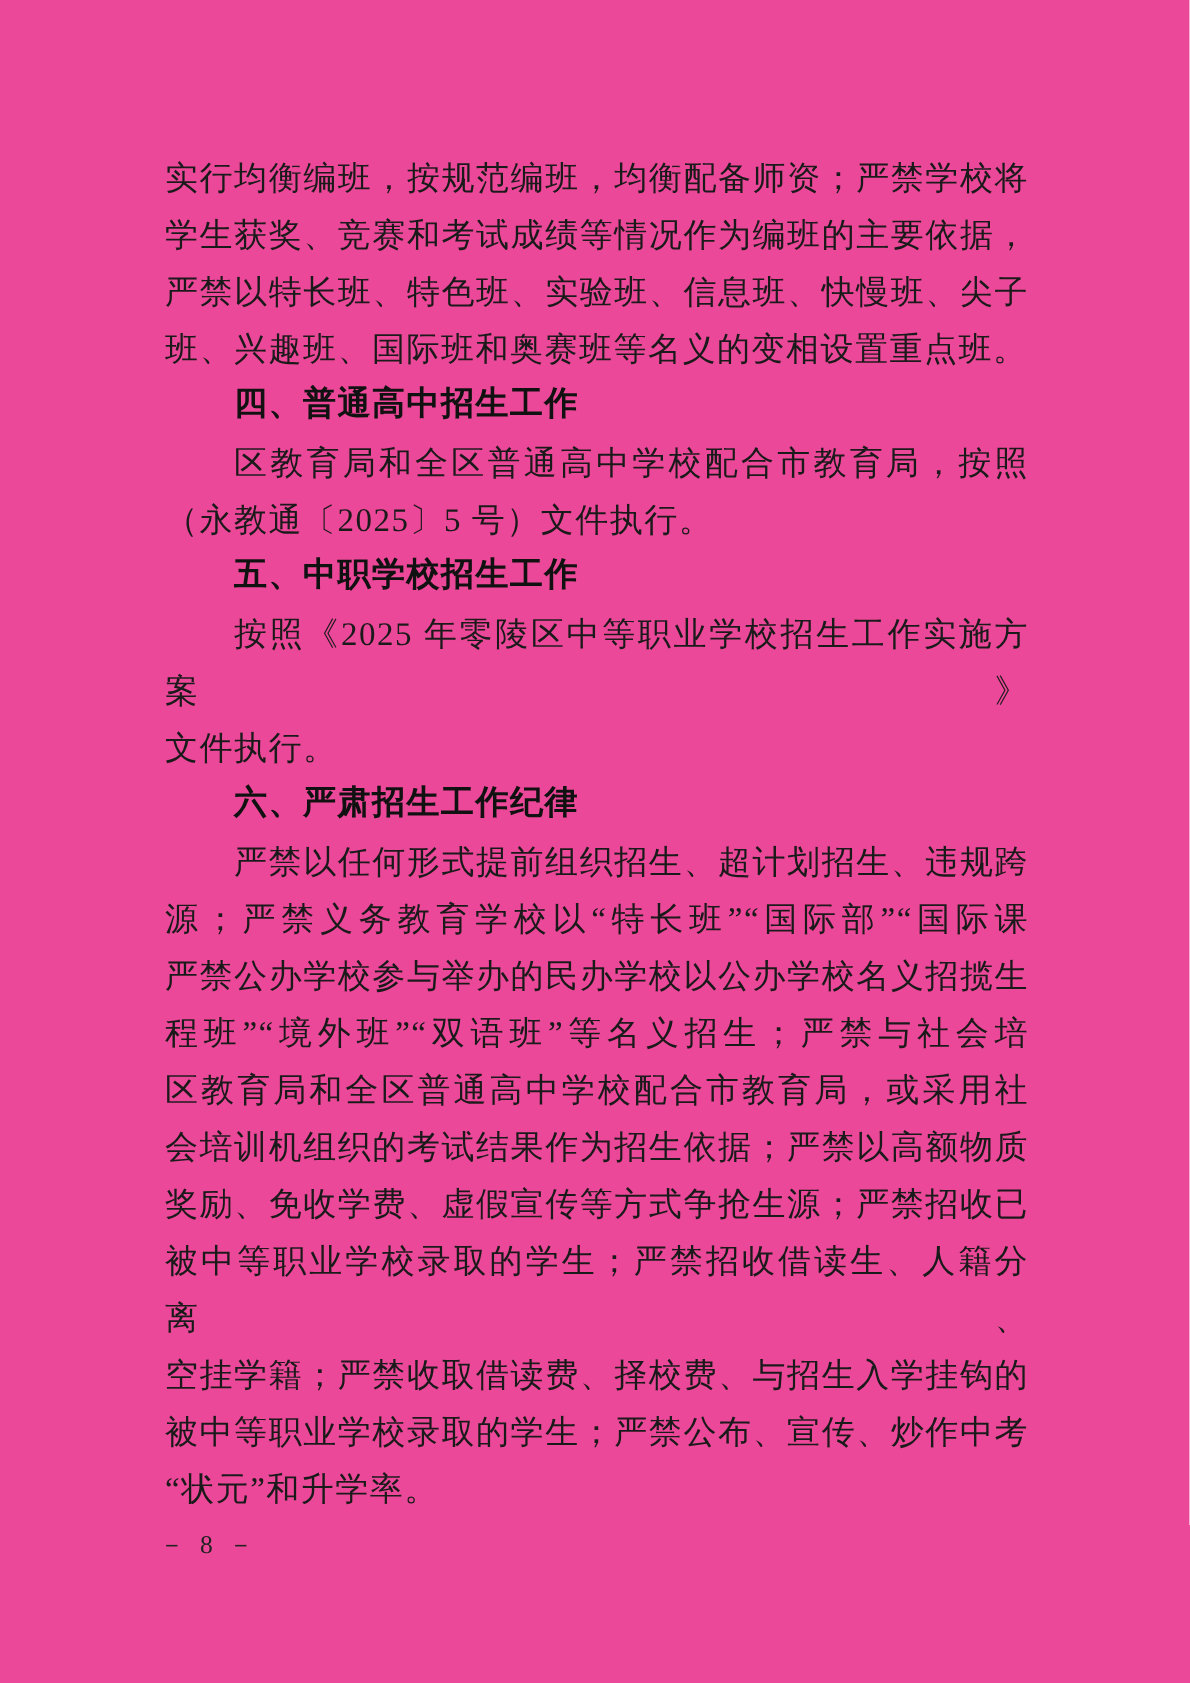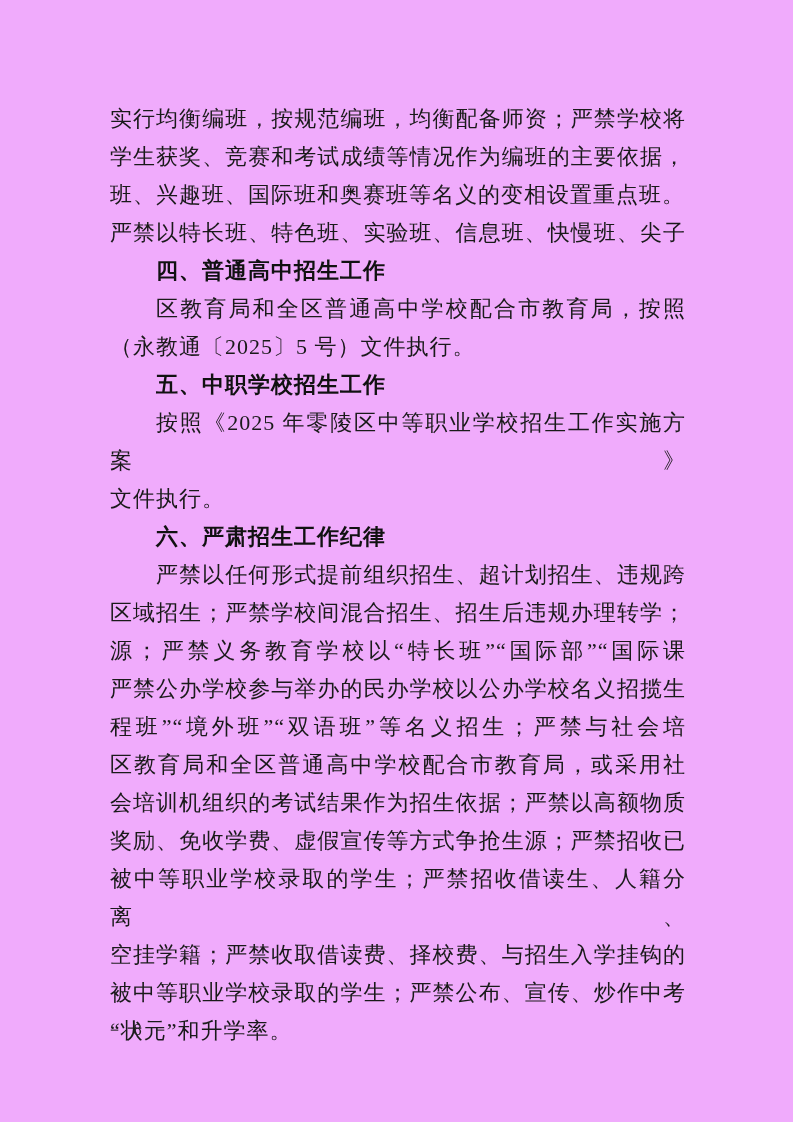--- a/index.html
+++ b/index.html
@@ -4,21 +4,21 @@
   <style>
     html, body {
       margin: 0;
       padding: 0;
       background: #ffffff;
     }
     .page {
       position: relative;
       width: 793px;
       height: 1122px;
-      background: #f0abfc;
+      background: #ec4899;
       overflow: hidden;
       font-family: "Liberation Serif", serif;
       color: #1a1a1a;
     }
     .content {
       position: absolute;
       left: 110px;
       top: 100px;
       width: 576px;
       font-size: 22px;
@@ -43,21 +43,21 @@
       font-family: Liberation Serif, serif;
     }
     .heading {
       margin: 0;
       padding: 0;
       font-size: 22px;
       line-height: 38px;
       font-weight: bold;
       letter-spacing: 1px;
       text-indent: 46px;
-      font-family: Liberation Serif, serif;
+      font-family: Liberation Mono, monospace;
       color: #111111;
     }
     .page-footer {
       position: absolute;
       left: 106px;
       top: 1018px;
       font-size: 17px;
       letter-spacing: 3px;
       color: #222222;
       font-family: "Liberation Serif", serif;
@@ -65,43 +65,42 @@
   </style>
 </head>
 <body>
 
 <div class="page">
   <div class="content">
 
     <div class="para">
       <span class="line fill">实行均衡编班，按规范编班，均衡配备师资；严禁学校将</span>
       <span class="line fill">学生获奖、竞赛和考试成绩等情况作为编班的主要依据，</span>
+      <span class="line fill">严禁以特长班、特色班、实验班、信息班、快慢班、尖子</span>
       <span class="line">班、兴趣班、国际班和奥赛班等名义的变相设置重点班。</span>
-      <span class="line fill">严禁以特长班、特色班、实验班、信息班、快慢班、尖子</span>
     </div>
 
     <div class="heading">四、普通高中招生工作</div>
 
     <div class="para">
       <span class="line fill indent">区教育局和全区普通高中学校配合市教育局，按照</span>
       <span class="line">（永教通〔2025〕5 号）文件执行。</span>
     </div>
 
     <div class="heading">五、中职学校招生工作</div>
 
     <div class="para">
       <span class="line fill indent">按照《2025 年零陵区中等职业学校招生工作实施方案》</span>
       <span class="line">文件执行。</span>
     </div>
 
     <div class="heading">六、严肃招生工作纪律</div>
 
     <div class="para">
       <span class="line fill indent">严禁以任何形式提前组织招生、超计划招生、违规跨</span>
-      <span class="line fill">区域招生；严禁学校间混合招生、招生后违规办理转学；</span>
       <span class="line fill">源；严禁义务教育学校以“特长班”“国际部”“国际课</span>
       <span class="line fill">严禁公办学校参与举办的民办学校以公办学校名义招揽生</span>
       <span class="line fill">程班”“境外班”“双语班”等名义招生；严禁与社会培</span>
       <span class="line fill">区教育局和全区普通高中学校配合市教育局，或采用社</span>
       <span class="line fill">会培训机组织的考试结果作为招生依据；严禁以高额物质</span>
       <span class="line fill">奖励、免收学费、虚假宣传等方式争抢生源；严禁招收已</span>
       <span class="line fill">被中等职业学校录取的学生；严禁招收借读生、人籍分离、</span>
       <span class="line fill">空挂学籍；严禁收取借读费、择校费、与招生入学挂钩的</span>
       <span class="line fill">被中等职业学校录取的学生；严禁公布、宣传、炒作中考</span>
       <span class="line">“状元”和升学率。</span>

